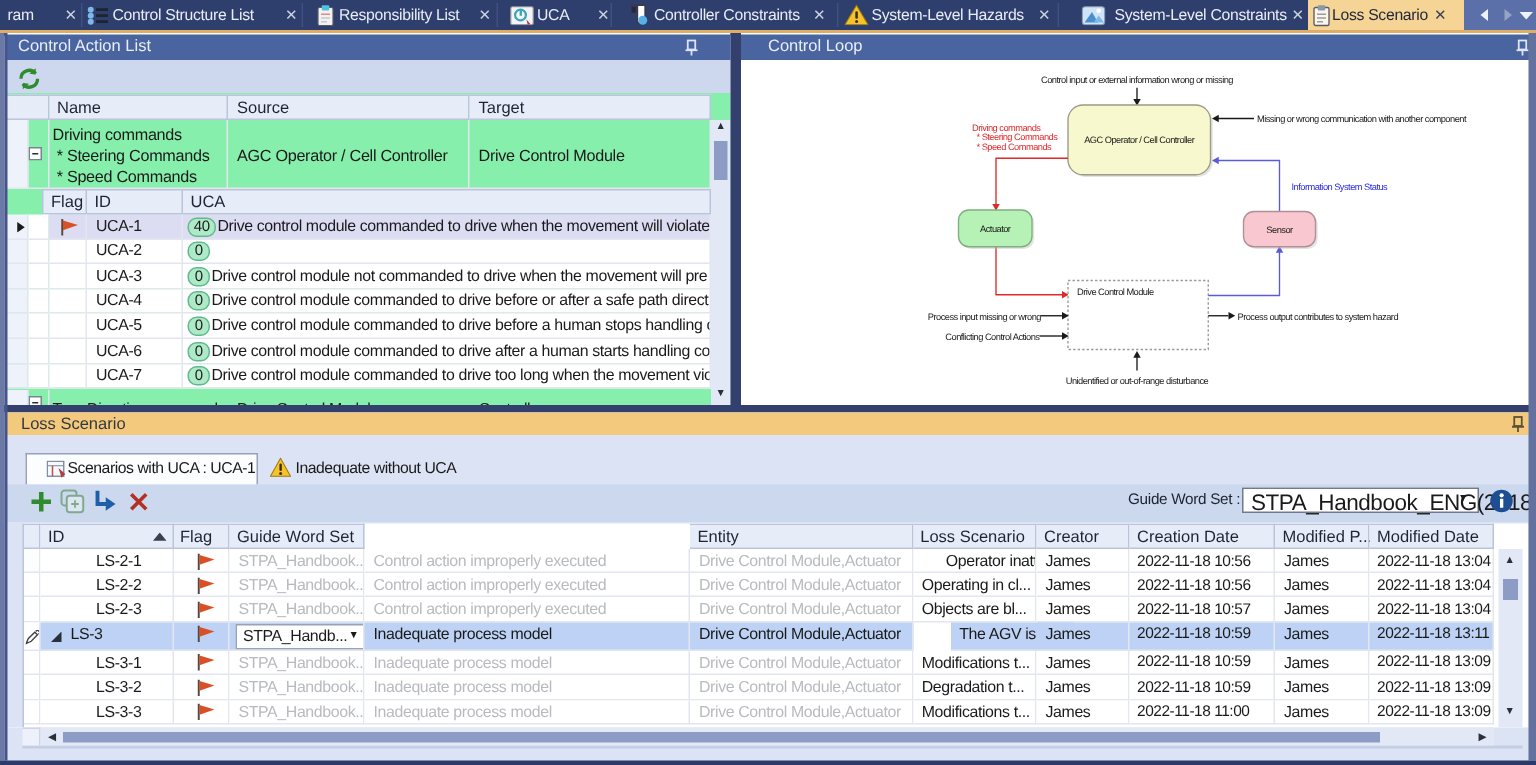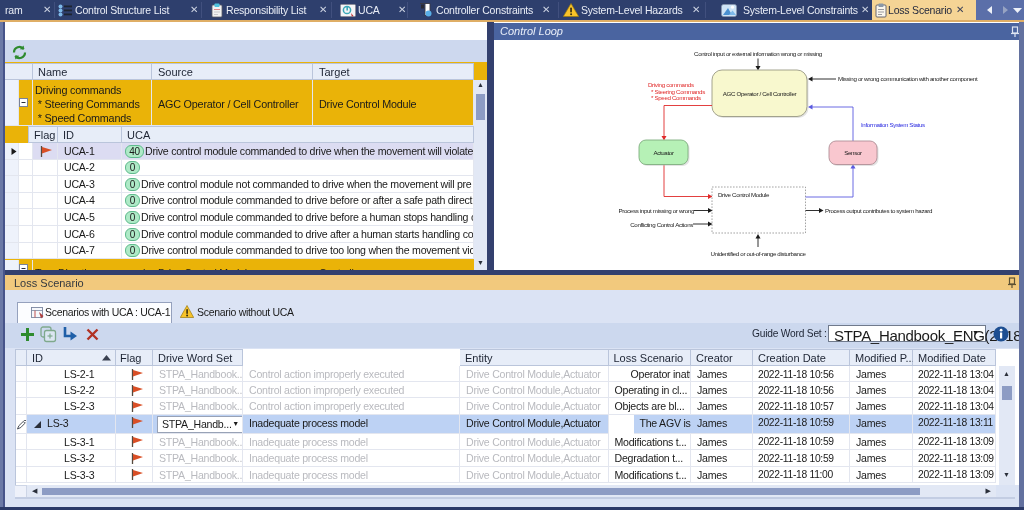--- a/index.html
+++ b/index.html
@@ -109,31 +109,41 @@
   <svg class="abs" style="left:1001px;top:6px;" width="8" height="8">
       <path d="M2 0 L2 8 L7 4 Z" fill="#97a3c3"></path>
     </svg>
   <svg class="abs" style="left:1013px;top:8px;" width="9" height="6">
       <path d="M0 0 L9 0 L4.5 5 Z" fill="#eef1f8"></path>
     </svg>
 </div>
 
 <div class="abs" id="leftpanel">
 
+  <div class="abs ptitle" style="left:0;top:1px;width:483px;height:17px;">
+    <div class="txt" style="left:8px;top:2px;">Control Action List</div>
+    <svg class="abs" style="left:452px;top:3px;" width="10" height="12" viewBox="0 0 10 12">
+      <g stroke="#dde4f2" stroke-width="1.2" fill="none">
+        <rect x="2.5" y="1" width="5" height="6"></rect>
+        <line x1="1" y1="7.5" x2="9" y2="7.5"></line>
+        <line x1="5" y1="7.5" x2="5" y2="11"></line>
+      </g>
+    </svg>
+  </div>
 
   <div class="abs" style="left:0;top:18px;width:483px;height:22px;background:#cdd8ee;">
     <svg class="abs" style="left:8px;top:5px;" width="15" height="15" viewBox="0 0 15 15">
       <path d="M13 7.5 A5.5 5.5 0 0 1 3.2 11" fill="none" stroke="#2e8b2e" stroke-width="2.2"></path>
       <path d="M2 7.5 A5.5 5.5 0 0 1 11.8 4" fill="none" stroke="#2e8b2e" stroke-width="2.2"></path>
       <path d="M11.8 0.5 L11.8 4.6 L7.6 4.2 Z" fill="#2e8b2e"></path>
       <path d="M3.2 14.5 L3.2 10.4 L7.4 10.8 Z" fill="#2e8b2e"></path>
     </svg>
   </div>
 
-  <div class="abs" style="left:0;top:40px;width:483px;height:208px;background:#eab308;overflow:hidden;">
+  <div class="abs" style="left:0;top:40px;width:483px;height:208px;background:#86efac;overflow:hidden;">
 
     <div class="hcell" style="left:0;top:1px;width:29px;height:17px;border-left:none;"></div>
     <div class="hcell" style="left:29px;top:1px;width:119px;height:17px;">
         <div class="hlab">Name</div>
       </div>
     <div class="hcell" style="left:148px;top:1px;width:161px;height:17px;">
         <div class="hlab" style="left:6px;">Source</div>
       </div>
     <div class="hcell" style="left:309px;top:1px;width:161px;height:17px;">
         <div class="hlab" style="left:6px;">Target</div>
@@ -253,21 +263,21 @@
     <div class="abs" style="left:470px;top:18px;width:13px;height:190px;background:#e2e8f5;">
       <div class="txt" style="left:3px;top:1px;font-size:7px;color:#2a2f3a;">▲</div>
       <div class="abs" style="left:2px;top:14px;width:9px;height:26px;background:#8d9cc4;"></div>
       <div class="txt" style="left:3px;top:179px;font-size:7px;color:#2a2f3a;">▼</div>
     </div>
   </div>
 </div>
 
 <div class="abs" id="rightpanel">
   <div class="abs ptitle" style="left:0;top:1px;width:528px;height:17px;">
-    <div class="txt" style="left:6px;top:2px;font-style:italic;">Control Loop</div>
+    <div class="txt" style="left:18px;top:2px;">Control Loop</div>
     <svg class="abs" style="left:516px;top:3px;" width="10" height="12" viewBox="0 0 10 12">
       <g stroke="#dde4f2" stroke-width="1.2" fill="none">
         <rect x="2.5" y="1" width="5" height="6"></rect>
         <line x1="1" y1="7.5" x2="9" y2="7.5"></line>
         <line x1="5" y1="7.5" x2="5" y2="11"></line>
       </g>
     </svg>
   </div>
   <svg class="abs" style="left:0;top:18px;" width="528" height="230" viewBox="494 40 528 230" font-family="Liberation Sans, sans-serif" font-size="6.2" letter-spacing="-0.35">
 
@@ -349,21 +359,21 @@
     <line x1="0.5" y1="3.5" x2="11.5" y2="3.5" stroke="#7a86a0" stroke-width="0.8"></line>
     <line x1="4" y1="3.5" x2="4" y2="10.5" stroke="#c05050" stroke-width="1"></line>
     <path d="M8 5 L12.5 9 L10 11.5 Z" fill="#b04040"></path>
   </svg>
   <div class="txt" style="left:45px;top:306px;font-size:10.5px;letter-spacing:-0.3px;color:#1a1a1a;">Scenarios with UCA : UCA-1</div>
   <svg class="abs" style="left:180px;top:305px;" width="14" height="13">
     <path d="M7 0.5 L13.7 12.5 H0.3 Z" fill="#f8c32a" stroke="#9a7a10" stroke-width="0.7"></path>
     <rect x="6.3" y="4" width="1.6" height="5" rx="0.8" fill="#3a3012"></rect>
     <circle cx="7.1" cy="10.6" r="1" fill="#3a3012"></circle>
   </svg>
-  <div class="txt" style="left:197px;top:306px;font-size:10.5px;letter-spacing:-0.3px;color:#1a1a1a;">Scenario without UCA</div>
+  <div class="txt" style="left:197px;top:306px;font-size:10.5px;letter-spacing:-0.3px;color:#1a1a1a;">Inadequate without UCA</div>
 
   <div class="abs" style="left:4px;top:323px;width:1015px;height:25px;background:#ccd8ee;">
     <svg class="abs" style="left:16px;top:4px;" width="15" height="15" viewBox="0 0 15 15">
       <rect x="6" y="1" width="3" height="13" fill="#2e8b2e"></rect>
         <rect x="1" y="6" width="13" height="3" fill="#2e8b2e"></rect>
     </svg>
     <svg class="abs" style="left:36px;top:3px;" width="17" height="17" viewBox="0 0 17 17">
       <rect x="1" y="1" width="10" height="10" rx="2" fill="none" stroke="#7fa98d" stroke-width="1.3"></rect>
       <rect x="4.5" y="4.5" width="11" height="11" rx="2" fill="#dbe6f2" stroke="#7fa98d" stroke-width="1.3"></rect>
       <line x1="10" y1="7.5" x2="10" y2="12.5" stroke="#7fa98d" stroke-width="1.2"></line>
@@ -391,21 +401,21 @@
   <div class="abs" style="left:4px;top:349px;width:1015px;height:136px;background:#fff;overflow:hidden;" id="bgrid">
   <div class="hcell" style="left:0px;top:0;width:11px;height:17px;"></div>
   <div class="hcell" style="left:11px;top:0;width:12px;height:17px;"></div>
   <div class="hcell" style="left:23px;top:0;width:89px;height:17px;">
         <div class="hlab" style="left:5px;">ID</div>
       </div>
   <div class="hcell" style="left:112px;top:0;width:37px;height:17px;">
         <div class="hlab" style="left:4px;">Flag</div>
       </div>
   <div class="hcell" style="left:149px;top:0;width:90px;height:17px;">
-        <div class="hlab" style="left:5px;">Drive Word Set</div>
+        <div class="hlab" style="left:5px;">Guide Word Set</div>
       </div>
   <div class="hcell" style="left:456px;top:0;width:148.5px;height:17px;">
         <div class="hlab" style="left:5px;">Entity</div>
       </div>
   <div class="hcell" style="left:604.5px;top:0;width:82.5px;height:17px;">
         <div class="hlab" style="left:5px;">Loss Scenario</div>
       </div>
   <div class="hcell" style="left:687px;top:0;width:62px;height:17px;">
         <div class="hlab" style="left:5px;">Creator</div>
       </div>

